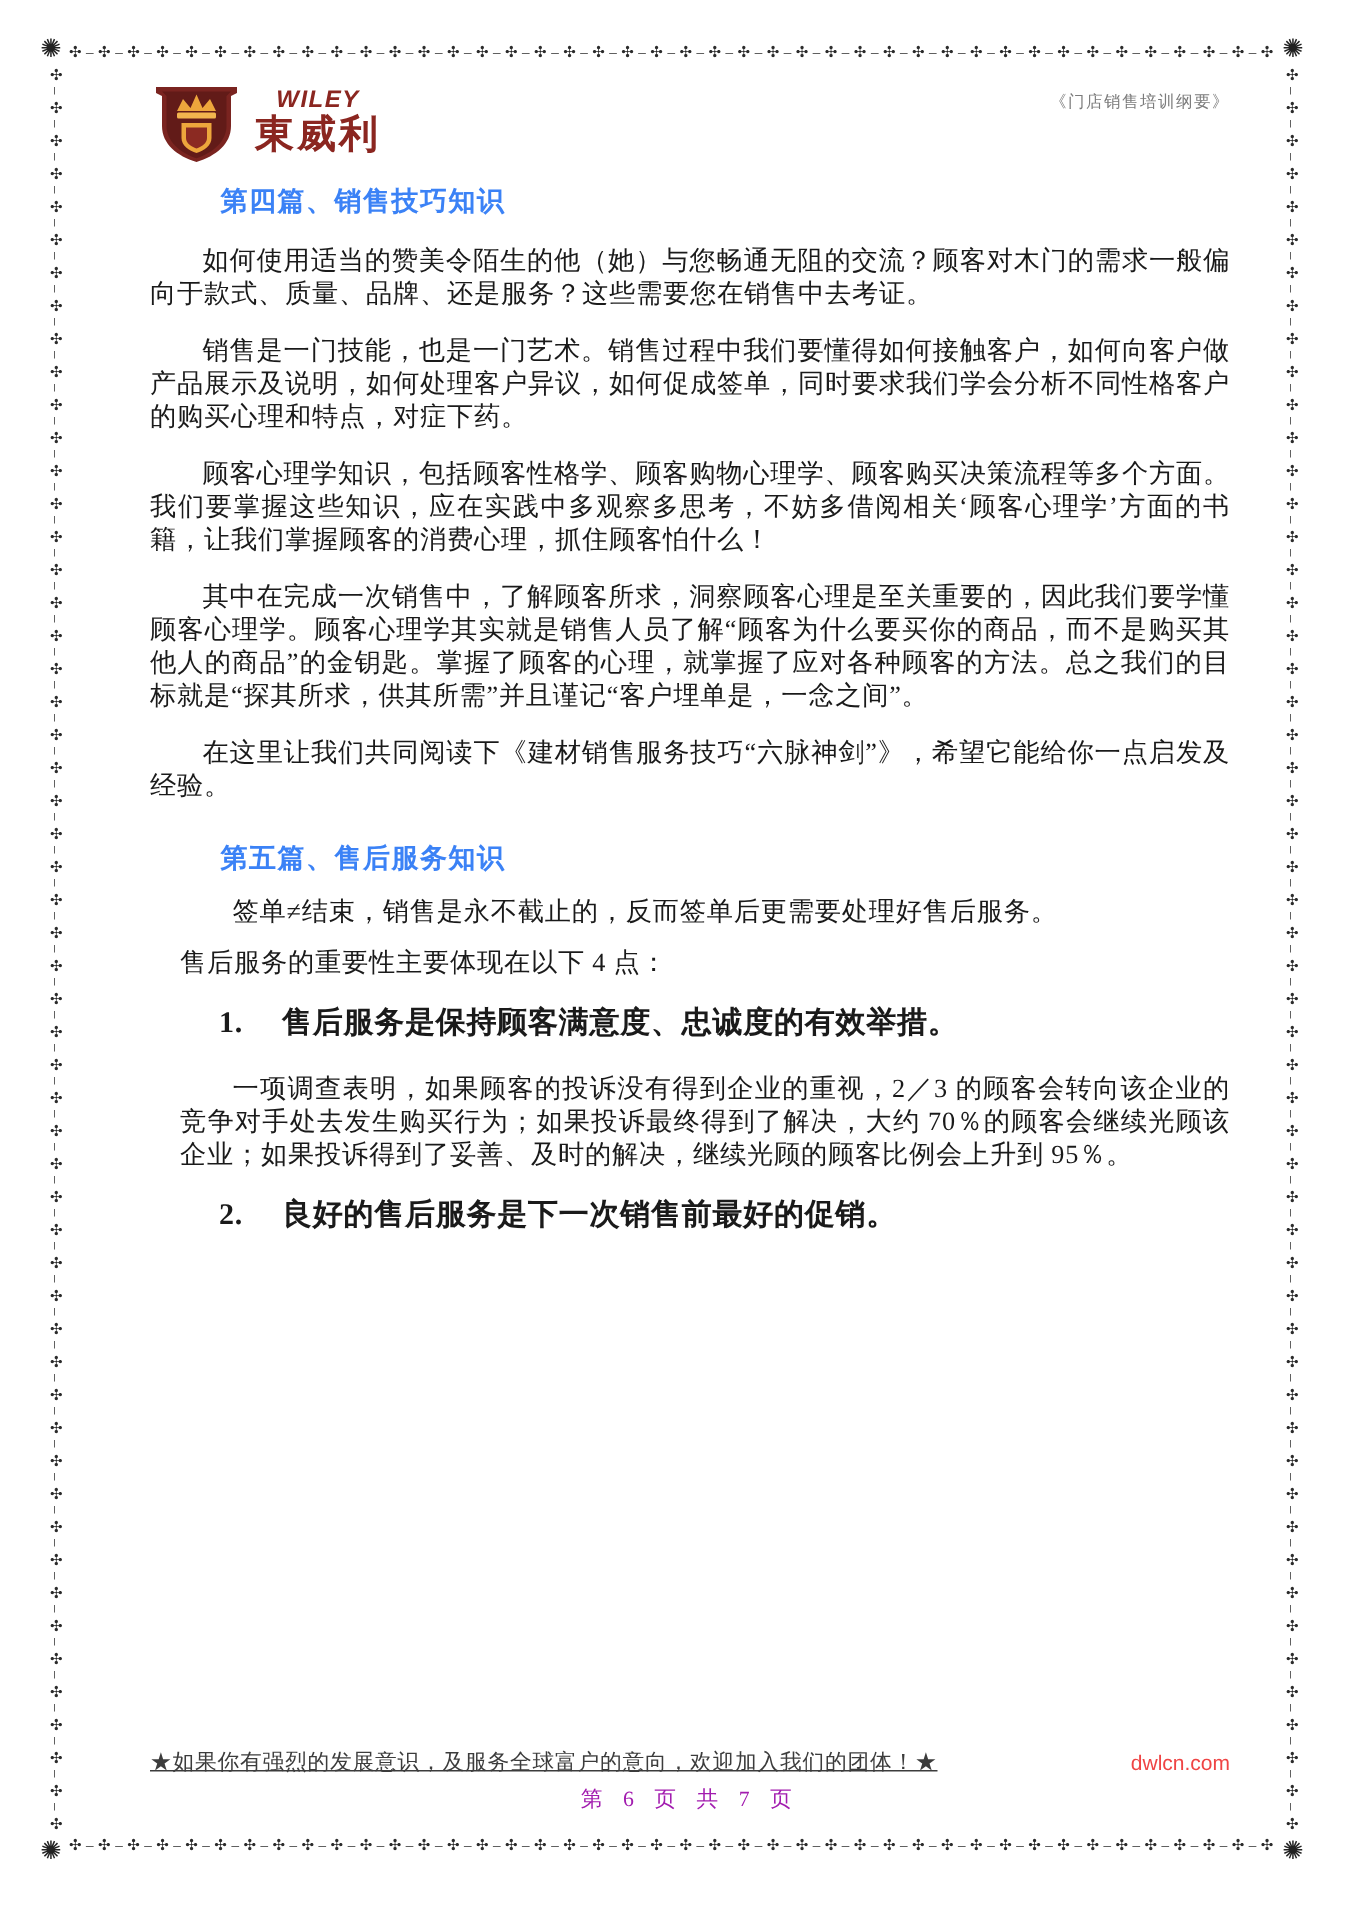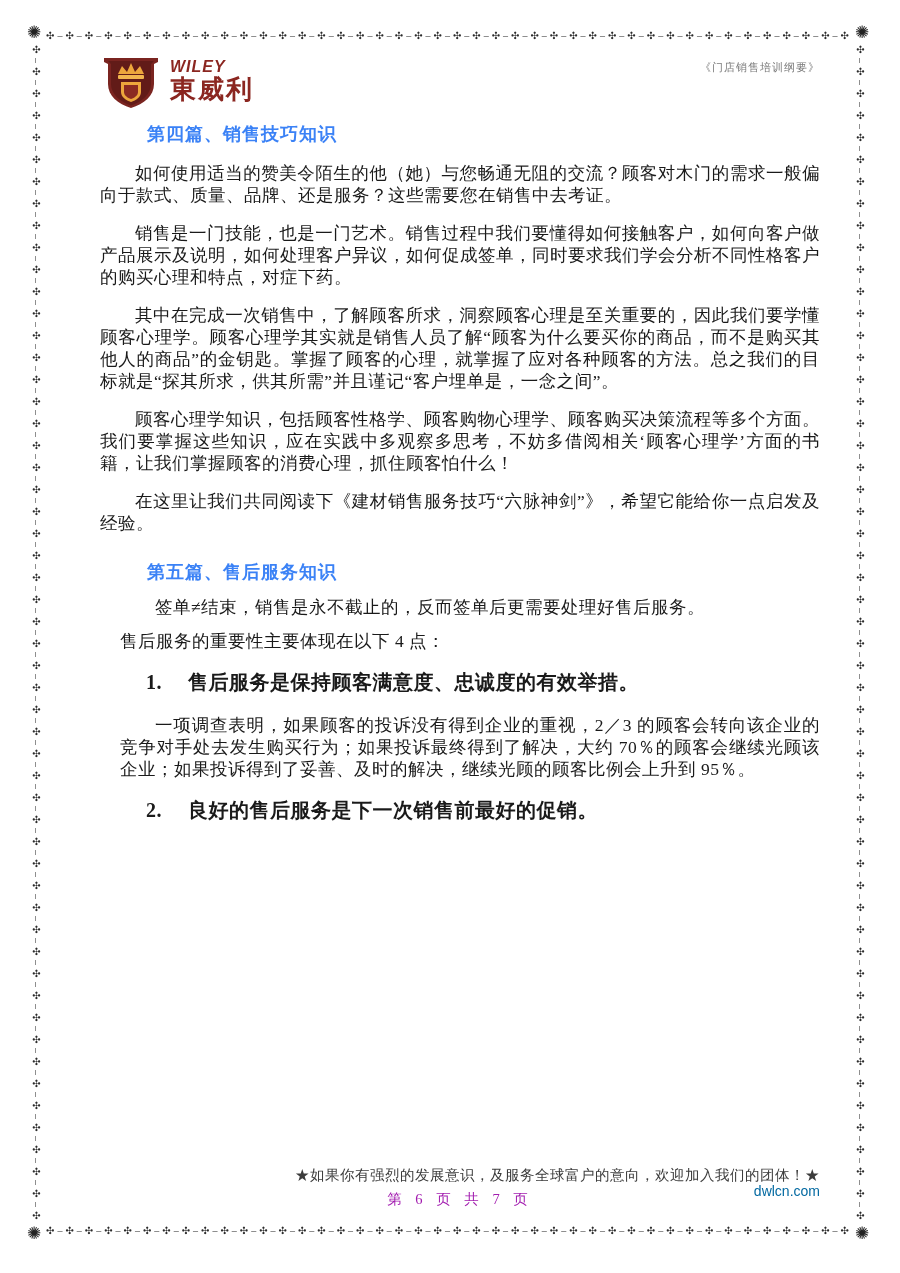--- a/index.html
+++ b/index.html
@@ -35,21 +35,21 @@
     font-size: 17px; line-height: 20px; text-align: center; color: #222;
   }
   .corner-tl { left: -6px; top: -7px; }
   .corner-tr { right: -6px; top: -7px; }
   .corner-bl { left: -6px; bottom: -7px; }
   .corner-br { right: -6px; bottom: -7px; }
 
   
   .content { position: absolute; left: 100px; top: 52px; width: 720px; }
 
-  .page-header { display: flex; align-items: flex-start; }
+  .page-header { display: flex; align-items: flex-start; text-align: center; }
   .logo { display: flex; align-items: center; gap: 8px; }
   .logo svg { display: block; }
   .logo-text { line-height: 1.05; color: #8b2620; }
   .logo-en {
     font-family: "Liberation Sans", sans-serif;
     font-style: italic; font-weight: bold; font-size: 16px; letter-spacing: 1px;
     display: block;
   }
   .logo-cn { font-weight: bold; font-size: 26px; display: block; letter-spacing: 2px; }
   .doc-title {
@@ -75,25 +75,25 @@
     font-size: 20px; line-height: 40px; margin-top: 10px;
     padding-left: 46px; letter-spacing: 0.5px; font-weight: bold;
   }
   .list-num { display: inline-block; margin-right: 26px; }
 
   
   .page-footer {
     position: absolute; left: 100px; right: 80px; bottom: 64px;
     font-size: 14.5px; color: #3c3c3c;
   }
-  .footer-line1 { position: relative; text-align: right; height: 22px; line-height: 22px; }
+  .footer-line1 { position: relative; text-align: left; height: 22px; line-height: 22px; text-decoration: underline; }
   .footer-slogan { letter-spacing: 0.5px; }
   .footer-site {
-    position: absolute; right: 0; top: 16px;
-    color: #0369a1; font-family: "Liberation Sans", sans-serif; font-size: 14px;
+    position: absolute; right: 0; top: 0;
+    color: #ef4444; font-family: "Liberation Sans", sans-serif; font-size: 14px;
   }
   .footer-line2 { text-align: center; margin-top: 4px; letter-spacing: 5px; color: #a21caf; }
 </style>
 </head>
 <body>
 
 <div class="frame">
   <div class="edge edge-h edge-top">✣–✣–✣–✣–✣–✣–✣–✣–✣–✣–✣–✣–✣–✣–✣–✣–✣–✣–✣–✣–✣–✣–✣–✣–✣–✣–✣–✣–✣–✣–✣–✣–✣–✣–✣–✣–✣–✣–✣–✣–✣–✣–✣–✣–✣–✣–✣–✣–✣–✣–✣–✣–✣–✣–✣–✣–✣–✣–✣–✣–</div>
   <div class="edge edge-h edge-bottom">✣–✣–✣–✣–✣–✣–✣–✣–✣–✣–✣–✣–✣–✣–✣–✣–✣–✣–✣–✣–✣–✣–✣–✣–✣–✣–✣–✣–✣–✣–✣–✣–✣–✣–✣–✣–✣–✣–✣–✣–✣–✣–✣–✣–✣–✣–✣–✣–✣–✣–✣–✣–✣–✣–✣–✣–✣–✣–✣–✣–</div>
   <div class="edge edge-v edge-left">✣–✣–✣–✣–✣–✣–✣–✣–✣–✣–✣–✣–✣–✣–✣–✣–✣–✣–✣–✣–✣–✣–✣–✣–✣–✣–✣–✣–✣–✣–✣–✣–✣–✣–✣–✣–✣–✣–✣–✣–✣–✣–✣–✣–✣–✣–✣–✣–✣–✣–✣–✣–✣–✣–✣–✣–✣–✣–✣–✣–✣–✣–✣–✣–✣–✣–✣–✣–✣–✣–✣–✣–✣–✣–✣–✣–✣–✣–✣–✣–✣–✣–✣–✣–✣–✣–✣–✣–✣–✣–</div>
@@ -122,22 +122,22 @@
         <span class="logo-en">WILEY</span>
         <span class="logo-cn">東威利</span>
       </span>
     </div>
     <div class="doc-title">《门店销售培训纲要》</div>
   </div>
 
   <div class="sec-heading heading-1">第四篇、销售技巧知识</div>
   <p class="para">如何使用适当的赞美令陌生的他（她）与您畅通无阻的交流？顾客对木门的需求一般偏向于款式、质量、品牌、还是服务？这些需要您在销售中去考证。</p>
   <p class="para">销售是一门技能，也是一门艺术。销售过程中我们要懂得如何接触客户，如何向客户做产品展示及说明，如何处理客户异议，如何促成签单，同时要求我们学会分析不同性格客户的购买心理和特点，对症下药。</p>
+  <p class="para">顾客心理学知识，包括顾客性格学、顾客购物心理学、顾客购买决策流程等多个方面。我们要掌握这些知识，应在实践中多观察多思考，不妨多借阅相关‘顾客心理学’方面的书籍，让我们掌握顾客的消费心理，抓住顾客怕什么！</p>
   <p class="para">其中在完成一次销售中，了解顾客所求，洞察顾客心理是至关重要的，因此我们要学懂顾客心理学。顾客心理学其实就是销售人员了解“顾客为什么要买你的商品，而不是购买其他人的商品”的金钥匙。掌握了顾客的心理，就掌握了应对各种顾客的方法。总之我们的目标就是“探其所求，供其所需”并且谨记“客户埋单是，一念之间”。</p>
-  <p class="para">顾客心理学知识，包括顾客性格学、顾客购物心理学、顾客购买决策流程等多个方面。我们要掌握这些知识，应在实践中多观察多思考，不妨多借阅相关‘顾客心理学’方面的书籍，让我们掌握顾客的消费心理，抓住顾客怕什么！</p>
   <p class="para">在这里让我们共同阅读下《建材销售服务技巧“六脉神剑”》，希望它能给你一点启发及经验。</p>
 
   <div class="sec-heading heading-2">第五篇、售后服务知识</div>
   <p class="para para-tight">签单≠结束，销售是永不截止的，反而签单后更需要处理好售后服务。</p>
   <p class="para para-tight no-indent">售后服务的重要性主要体现在以下 4 点：</p>
 
   <div class="list-item">
     <span class="list-num">1.</span><span>售后服务是保持顾客满意度、忠诚度的有效举措。</span>
   </div>
   <p class="para para-tight">一项调查表明，如果顾客的投诉没有得到企业的重视，2／3 的顾客会转向该企业的竞争对手处去发生购买行为；如果投诉最终得到了解决，大约 70％的顾客会继续光顾该企业；如果投诉得到了妥善、及时的解决，继续光顾的顾客比例会上升到 95％。</p>

